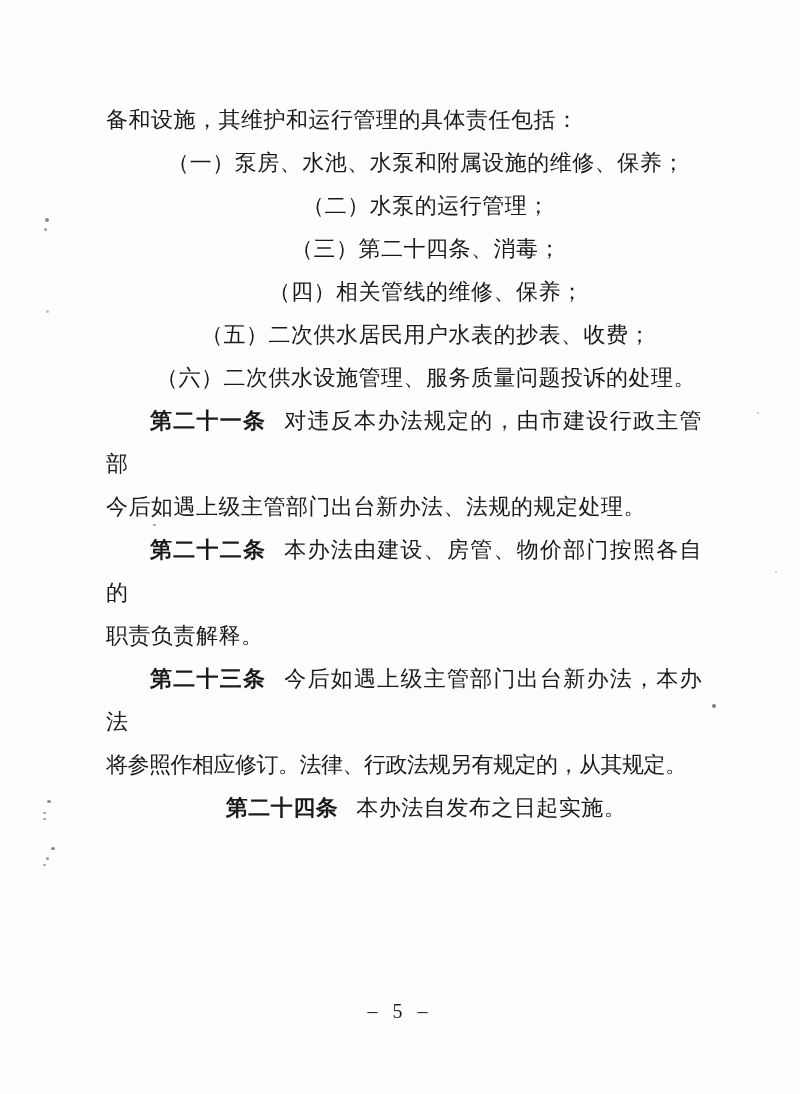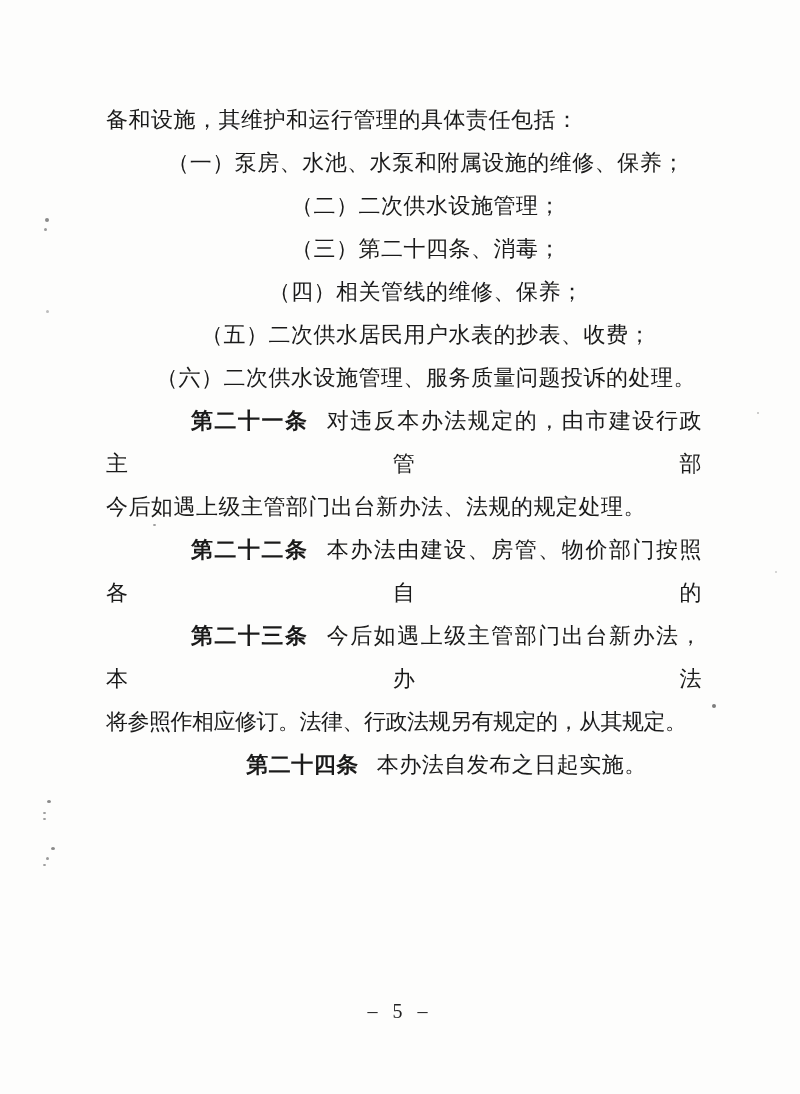--- a/index.html
+++ b/index.html
@@ -27,21 +27,20 @@
   }
   .line.indent { text-indent: 44px; text-align: center; }
   .line.justify {
     text-align: justify;
     text-align-last: justify;
   }
   .line.tight { letter-spacing: -0.5px; }
   .head {
     font-weight: 700;
     margin-right: 18px;
-    margin-left: 41px;
   }
   .footer {
     position: absolute;
     top: 1000px;
     left: 0;
     width: 100%;
     text-align: center;
     font-size: 20px;
     letter-spacing: 5px;
     color: #222;
@@ -54,36 +53,37 @@
 </head>
 <body>
 
 <div class="page">
 
   <div class="content" id="doc-content">
     <p class="line"><span class="body-text">备和设施，其维护和运行管理的具体责任包括：</span></p>
 
     <p class="line indent"><span class="body-text">（一）泵房、水池、水泵和附属设施的维修、保养；</span></p>
 
-    <p class="line indent"><span class="body-text">（二）二次供水设施管理；</span></p>
+    <p class="line indent"><span class="body-text">（二）水泵的运行管理；</span></p>
 
     <p class="line indent"><span class="body-text">（三）第二十四条、消毒；</span></p>
 
     <p class="line indent"><span class="body-text">（四）相关管线的维修、保养；</span></p>
 
     <p class="line indent"><span class="body-text">（五）二次供水居民用户水表的抄表、收费；</span></p>
 
     <p class="line indent"><span class="body-text">（六）二次供水设施管理、服务质量问题投诉的处理。</span></p>
 
     <p class="line indent justify"><span class="head">第二十一条</span><span class="body-text">对违反本办法规定的，由市建设行政主管部</span></p>
 
     <p class="line"><span class="body-text">今后如遇上级主管部门出台新办法、法规的规定处理。</span></p>
 
     <p class="line indent justify"><span class="head">第二十二条</span><span class="body-text">本办法由建设、房管、物价部门按照各自的</span></p>
 
+    <p class="line"><span class="body-text">职责负责解释。</span></p>
 
     <p class="line indent justify"><span class="head">第二十三条</span><span class="body-text">今后如遇上级主管部门出台新办法，本办法</span></p>
 
     <p class="line tight"><span class="body-text">将参照作相应修订。法律、行政法规另有规定的，从其规定。</span></p>
 
     <p class="line indent"><span class="head">第二十四条</span><span class="body-text">本办法自发布之日起实施。</span></p>
   </div>
 
   <div class="footer">– 5 –</div>
 

